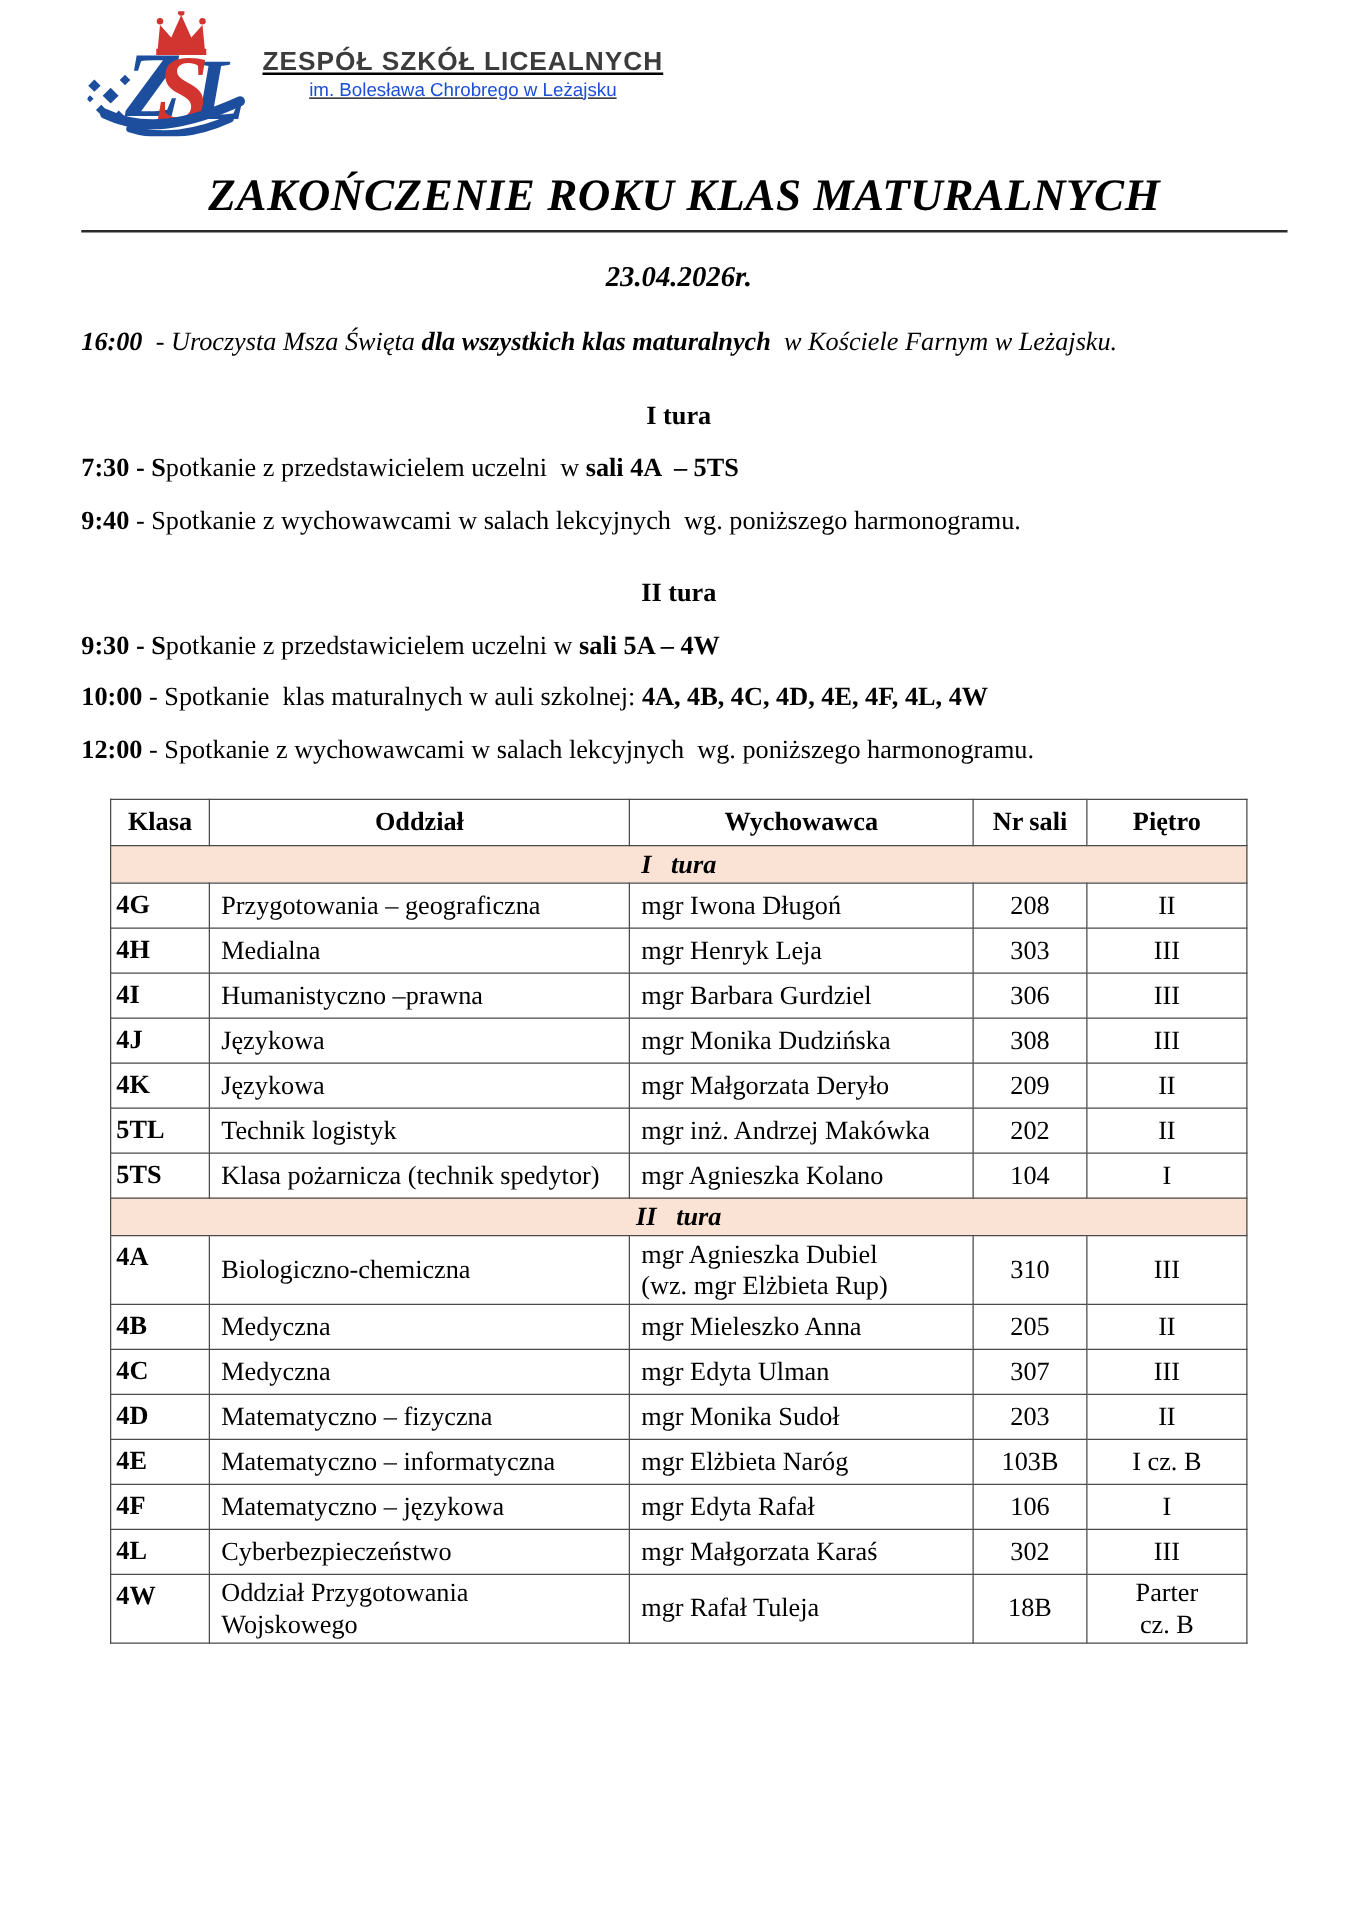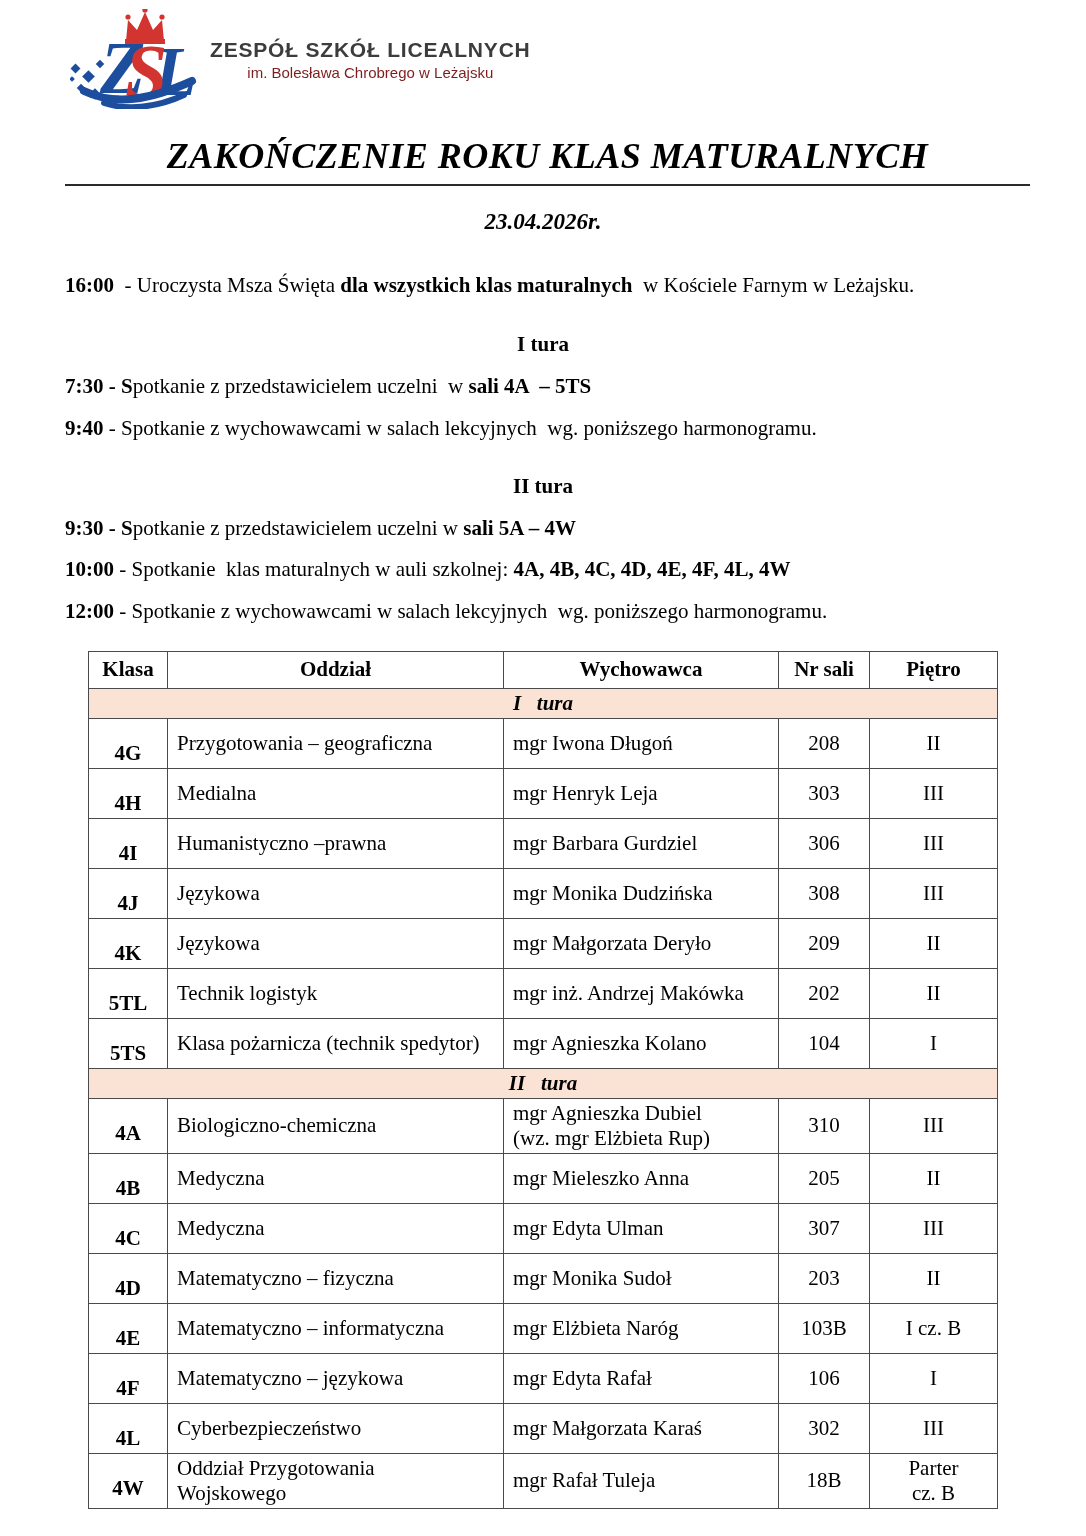--- a/index.html
+++ b/index.html
@@ -11,29 +11,29 @@
     font-family:"Liberation Serif", serif;
     color:#000;
     overflow:hidden;
   }
   
   .logo-row{
     display:flex;align-items:center;gap:10px;
     padding:12px 0 0 70px;height:106px;box-sizing:border-box;
   }
   .logo-mark{width:130px;height:100px;flex:0 0 auto;}
-  .logo-text{}
+  .logo-text{text-decoration:underline;}
   .logo-name{
     font-family:"Liberation Sans", sans-serif;
     font-weight:bold;font-size:21px;letter-spacing:0.8px;
     color:#3c3c3c;white-space:nowrap;
   }
   .logo-sub{
     font-family:"Liberation Sans", sans-serif;
-    font-size:15px;color:#7f1d1d;text-align:center;margin-top:2px;
+    font-size:15px;color:#1d4ed8;text-align:center;margin-top:2px;
   }
   
   .title{
     margin:30px 56px 0 65px;
     text-align:center;
     font-size:36px;font-weight:bold;
     letter-spacing:0.5px;line-height:1.15;font-style:italic;
   }
   .title-rule{
     border:none;border-top:2px solid #2b2b2b;
@@ -48,36 +48,36 @@
     margin:34px 0 0 0;text-align:center;
     font-size:21px;font-weight:bold;
   }
   .tura-heading.second{margin-top:33px;}
   
   .event{
     margin:17px 56px 0 65px;
     font-size:21px;line-height:1.18;
     white-space:pre-wrap;
   }
-  .event.first{margin-top:38px;}
+  .event.first{margin-top:26px;font-style:italic;}
   .event .b{font-weight:bold;}
   
   .schedule{
     margin:27px 0 0 88px;
     border-collapse:collapse;table-layout:fixed;
     width:909px;font-size:21px;
   }
   .schedule th,.schedule td{
     border:1.5px solid #4a4a4a;
     padding:2px 4px;box-sizing:border-box;
     vertical-align:middle;
   }
   .schedule th{height:37px;font-weight:bold;text-align:center;}
   .schedule td{height:36px;white-space:pre-line;}
-  .schedule td.klasa{text-align:center;font-weight:bold;vertical-align:top;padding-top:22px;}
+  .schedule td.klasa{text-align:left;font-weight:bold;vertical-align:top;padding-top:4px;}
   .schedule td.oddzial{padding-left:9px;}
   .schedule td.wych{padding-left:9px;}
   .schedule td.sala{text-align:center;}
   .schedule td.pietro{text-align:center;}
   .schedule td.section-cell{
     height:27px;text-align:center;
     font-weight:bold;font-style:italic;
     white-space:pre;
   }
 </style>

